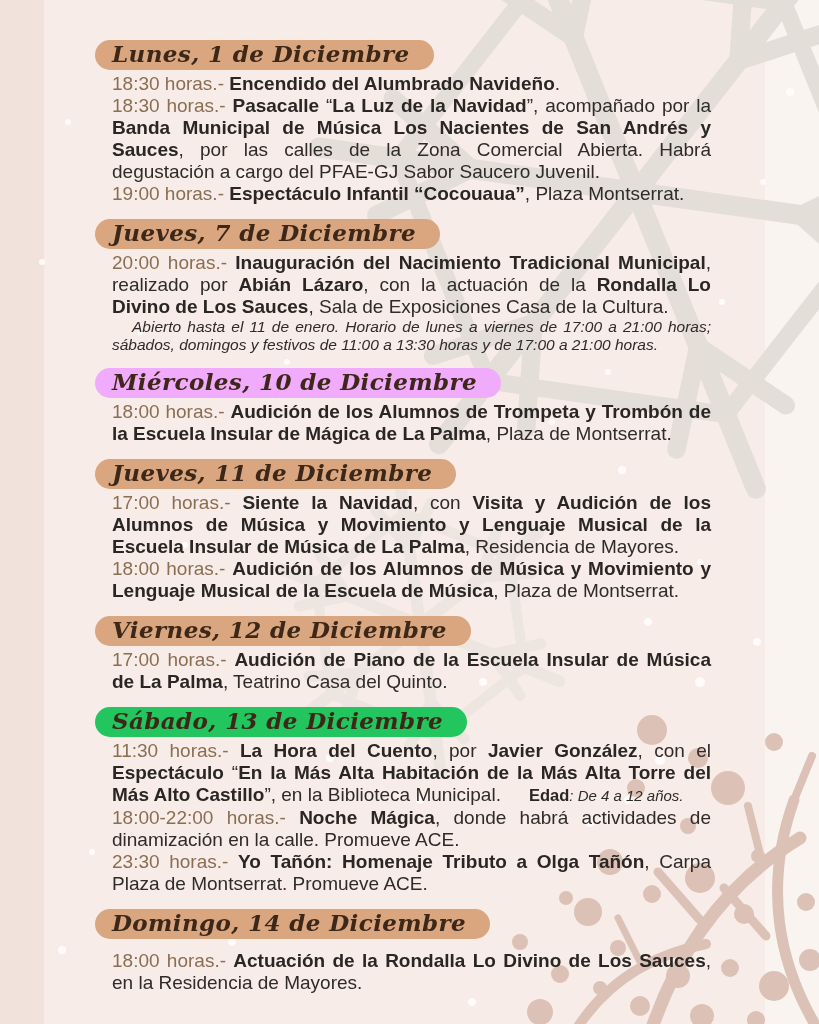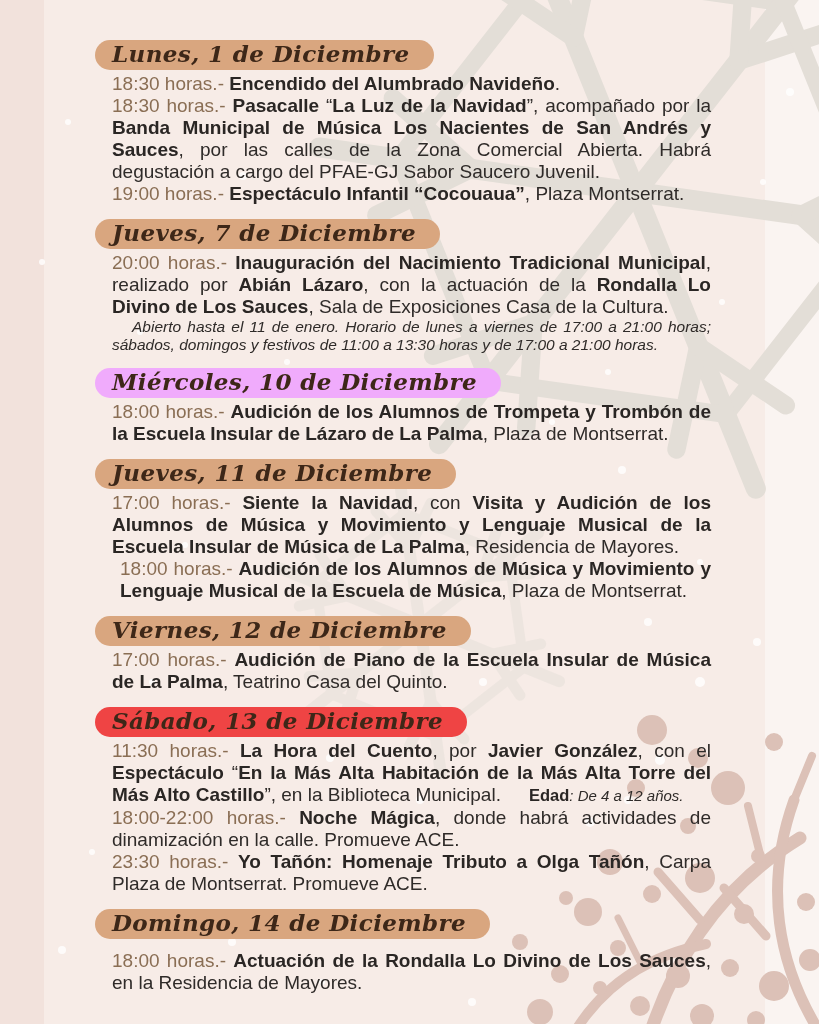--- a/index.html
+++ b/index.html
@@ -218,30 +218,30 @@
     <section class="day"><div class="pill" style="background: rgb(217, 166, 127);"><span class="pill-text" style="color: rgb(61, 39, 24);">Lunes, 1 de Diciembre</span></div><div class="events">
         <p class="event" style="color: rgb(47, 43, 41);"><span class="seg-time" style="color: rgb(138, 110, 84);">18:30 horas.- </span><span class="seg-bold" style="color: rgb(42, 38, 36);">Encendido del Alumbrado Navideño</span><span class="seg-reg">.</span></p>
         <p class="event" style="color: rgb(47, 43, 41);"><span class="seg-time" style="color: rgb(138, 110, 84);">18:30 horas.- </span><span class="seg-bold" style="color: rgb(42, 38, 36);">Pasacalle</span><span class="seg-reg"> “</span><span class="seg-bold" style="color: rgb(42, 38, 36);">La Luz de la Navidad</span><span class="seg-reg">”, acompañado por la </span><span class="seg-bold" style="color: rgb(42, 38, 36);">Banda Municipal de Música Los Nacientes de San Andrés y Sauces</span><span class="seg-reg">, por las calles de la Zona Comercial Abierta. Habrá degustación a cargo del PFAE-GJ Sabor Saucero Juvenil.</span></p>
         <p class="event" style="color: rgb(47, 43, 41);"><span class="seg-time" style="color: rgb(138, 110, 84);">19:00 horas.- </span><span class="seg-bold" style="color: rgb(42, 38, 36);">Espectáculo Infantil “Cocouaua”</span><span class="seg-reg">, Plaza Montserrat.</span></p>
       </div></section>
     <section class="day"><div class="pill" style="background: rgb(217, 166, 127);"><span class="pill-text" style="color: rgb(61, 39, 24);">Jueves, 7 de Diciembre</span></div><div class="events">
         <p class="event" style="color: rgb(47, 43, 41);"><span class="seg-time" style="color: rgb(138, 110, 84);">20:00 horas.- </span><span class="seg-bold" style="color: rgb(42, 38, 36);">Inauguración del Nacimiento Tradicional Municipal</span><span class="seg-reg">, realizado por </span><span class="seg-bold" style="color: rgb(42, 38, 36);">Abián Lázaro</span><span class="seg-reg">, con la actuación de la </span><span class="seg-bold" style="color: rgb(42, 38, 36);">Rondalla Lo Divino de Los Sauces</span><span class="seg-reg">, Sala de Exposiciones Casa de la Cultura.</span></p>
         <p class="note" style="color: rgb(47, 43, 41);">Abierto hasta el 11 de enero. Horario de lunes a viernes de 17:00 a 21:00 horas; sábados, domingos y festivos de 11:00 a 13:30 horas y de 17:00 a 21:00 horas.</p>
       </div></section>
     <section class="day"><div class="pill" style="background: #f0abfc;"><span class="pill-text" style="color: rgb(61, 39, 24);">Miércoles, 10 de Diciembre</span></div><div class="events">
-        <p class="event" style="color: rgb(47, 43, 41);"><span class="seg-time" style="color: rgb(138, 110, 84);">18:00 horas.- </span><span class="seg-bold" style="color: rgb(42, 38, 36);">Audición de los Alumnos de Trompeta y Trombón de la Escuela Insular de Lázaro de La Palma</span><span class="seg-reg">, Plaza de Montserrat.</span></p>
+        <p class="event" style="color: rgb(47, 43, 41);"><span class="seg-time" style="color: rgb(138, 110, 84);">18:00 horas.- </span><span class="seg-bold" style="color: rgb(42, 38, 36);">Audición de los Alumnos de Trompeta y Trombón de la Escuela Insular de Mágica de La Palma</span><span class="seg-reg">, Plaza de Montserrat.</span></p>
       </div></section>
     <section class="day"><div class="pill" style="background: rgb(217, 166, 127);"><span class="pill-text" style="color: rgb(61, 39, 24);">Jueves, 11 de Diciembre</span></div><div class="events">
         <p class="event" style="color: rgb(47, 43, 41);"><span class="seg-time" style="color: rgb(138, 110, 84);">17:00 horas.- </span><span class="seg-bold" style="color: rgb(42, 38, 36);">Siente la Navidad</span><span class="seg-reg">, con </span><span class="seg-bold" style="color: rgb(42, 38, 36);">Visita y Audición de los Alumnos de Música y Movimiento y Lenguaje Musical de la Escuela Insular de Música de La Palma</span><span class="seg-reg">, Residencia de Mayores.</span></p>
-        <p class="event" style="color: rgb(47, 43, 41); margin-left: 8px;"><span class="seg-time" style="color: rgb(138, 110, 84);">18:00 horas.- </span><span class="seg-bold" style="color: rgb(42, 38, 36);">Audición de los Alumnos de Música y Movimiento y Lenguaje Musical de la Escuela de Música</span><span class="seg-reg">, Plaza de Montserrat.</span></p>
+        <p class="event" style="color: rgb(47, 43, 41);"><span class="seg-time" style="color: rgb(138, 110, 84);">18:00 horas.- </span><span class="seg-bold" style="color: rgb(42, 38, 36);">Audición de los Alumnos de Música y Movimiento y Lenguaje Musical de la Escuela de Música</span><span class="seg-reg">, Plaza de Montserrat.</span></p>
       </div></section>
     <section class="day"><div class="pill" style="background: rgb(217, 166, 127);"><span class="pill-text" style="color: rgb(61, 39, 24);">Viernes, 12 de Diciembre</span></div><div class="events">
         <p class="event" style="color: rgb(47, 43, 41);"><span class="seg-time" style="color: rgb(138, 110, 84);">17:00 horas.- </span><span class="seg-bold" style="color: rgb(42, 38, 36);">Audición de Piano de la Escuela Insular de Música de La Palma</span><span class="seg-reg">, Teatrino Casa del Quinto.</span></p>
       </div></section>
-    <section class="day"><div class="pill" style="background: #ef4444;"><span class="pill-text" style="color: rgb(61, 39, 24);">Sábado, 13 de Diciembre</span></div><div class="events">
+    <section class="day"><div class="pill" style="background: #22c55e;"><span class="pill-text" style="color: rgb(61, 39, 24);">Sábado, 13 de Diciembre</span></div><div class="events">
         <p class="event" style="color: rgb(47, 43, 41);"><span class="seg-time" style="color: rgb(138, 110, 84);">11:30 horas.- </span><span class="seg-bold" style="color: rgb(42, 38, 36);">La Hora del Cuento</span><span class="seg-reg">, por </span><span class="seg-bold" style="color: rgb(42, 38, 36);">Javier González</span><span class="seg-reg">, con el </span><span class="seg-bold" style="color: rgb(42, 38, 36);">Espectáculo</span><span class="seg-reg"> “</span><span class="seg-bold" style="color: rgb(42, 38, 36);">En la Más Alta Habitación de la Más Alta Torre del Más Alto Castillo</span><span class="seg-reg">”, en la Biblioteca Municipal.</span><span class="seg-edadlabel" style="color: rgb(42, 38, 36);">Edad</span><span class="seg-edadtext">: De 4 a 12 años.</span></p>
         <p class="event" style="color: rgb(47, 43, 41);"><span class="seg-time" style="color: rgb(138, 110, 84);">18:00-22:00 horas.- </span><span class="seg-bold" style="color: rgb(42, 38, 36);">Noche Mágica</span><span class="seg-reg">, donde habrá actividades de dinamización en la calle. Promueve ACE.</span></p>
         <p class="event" style="color: rgb(47, 43, 41);"><span class="seg-time" style="color: rgb(138, 110, 84);">23:30 horas.- </span><span class="seg-bold" style="color: rgb(42, 38, 36);">Yo Tañón: Homenaje Tributo a Olga Tañón</span><span class="seg-reg">, Carpa Plaza de Montserrat. Promueve ACE.</span></p>
       </div></section>
     <section class="day"><div class="pill" style="background: rgb(217, 166, 127);"><span class="pill-text" style="color: rgb(61, 39, 24); margin-top: 28px;">Domingo, 14 de Diciembre</span></div><div class="events">
         <p class="event" style="color: rgb(47, 43, 41); margin-top: 8px;"><span class="seg-time" style="color: rgb(138, 110, 84);">18:00 horas.- </span><span class="seg-bold" style="color: rgb(42, 38, 36);">Actuación de la Rondalla Lo Divino de Los Sauces</span><span class="seg-reg">, en la Residencia de Mayores.</span></p>
       </div></section>
   </div>
 
 </body></html>

